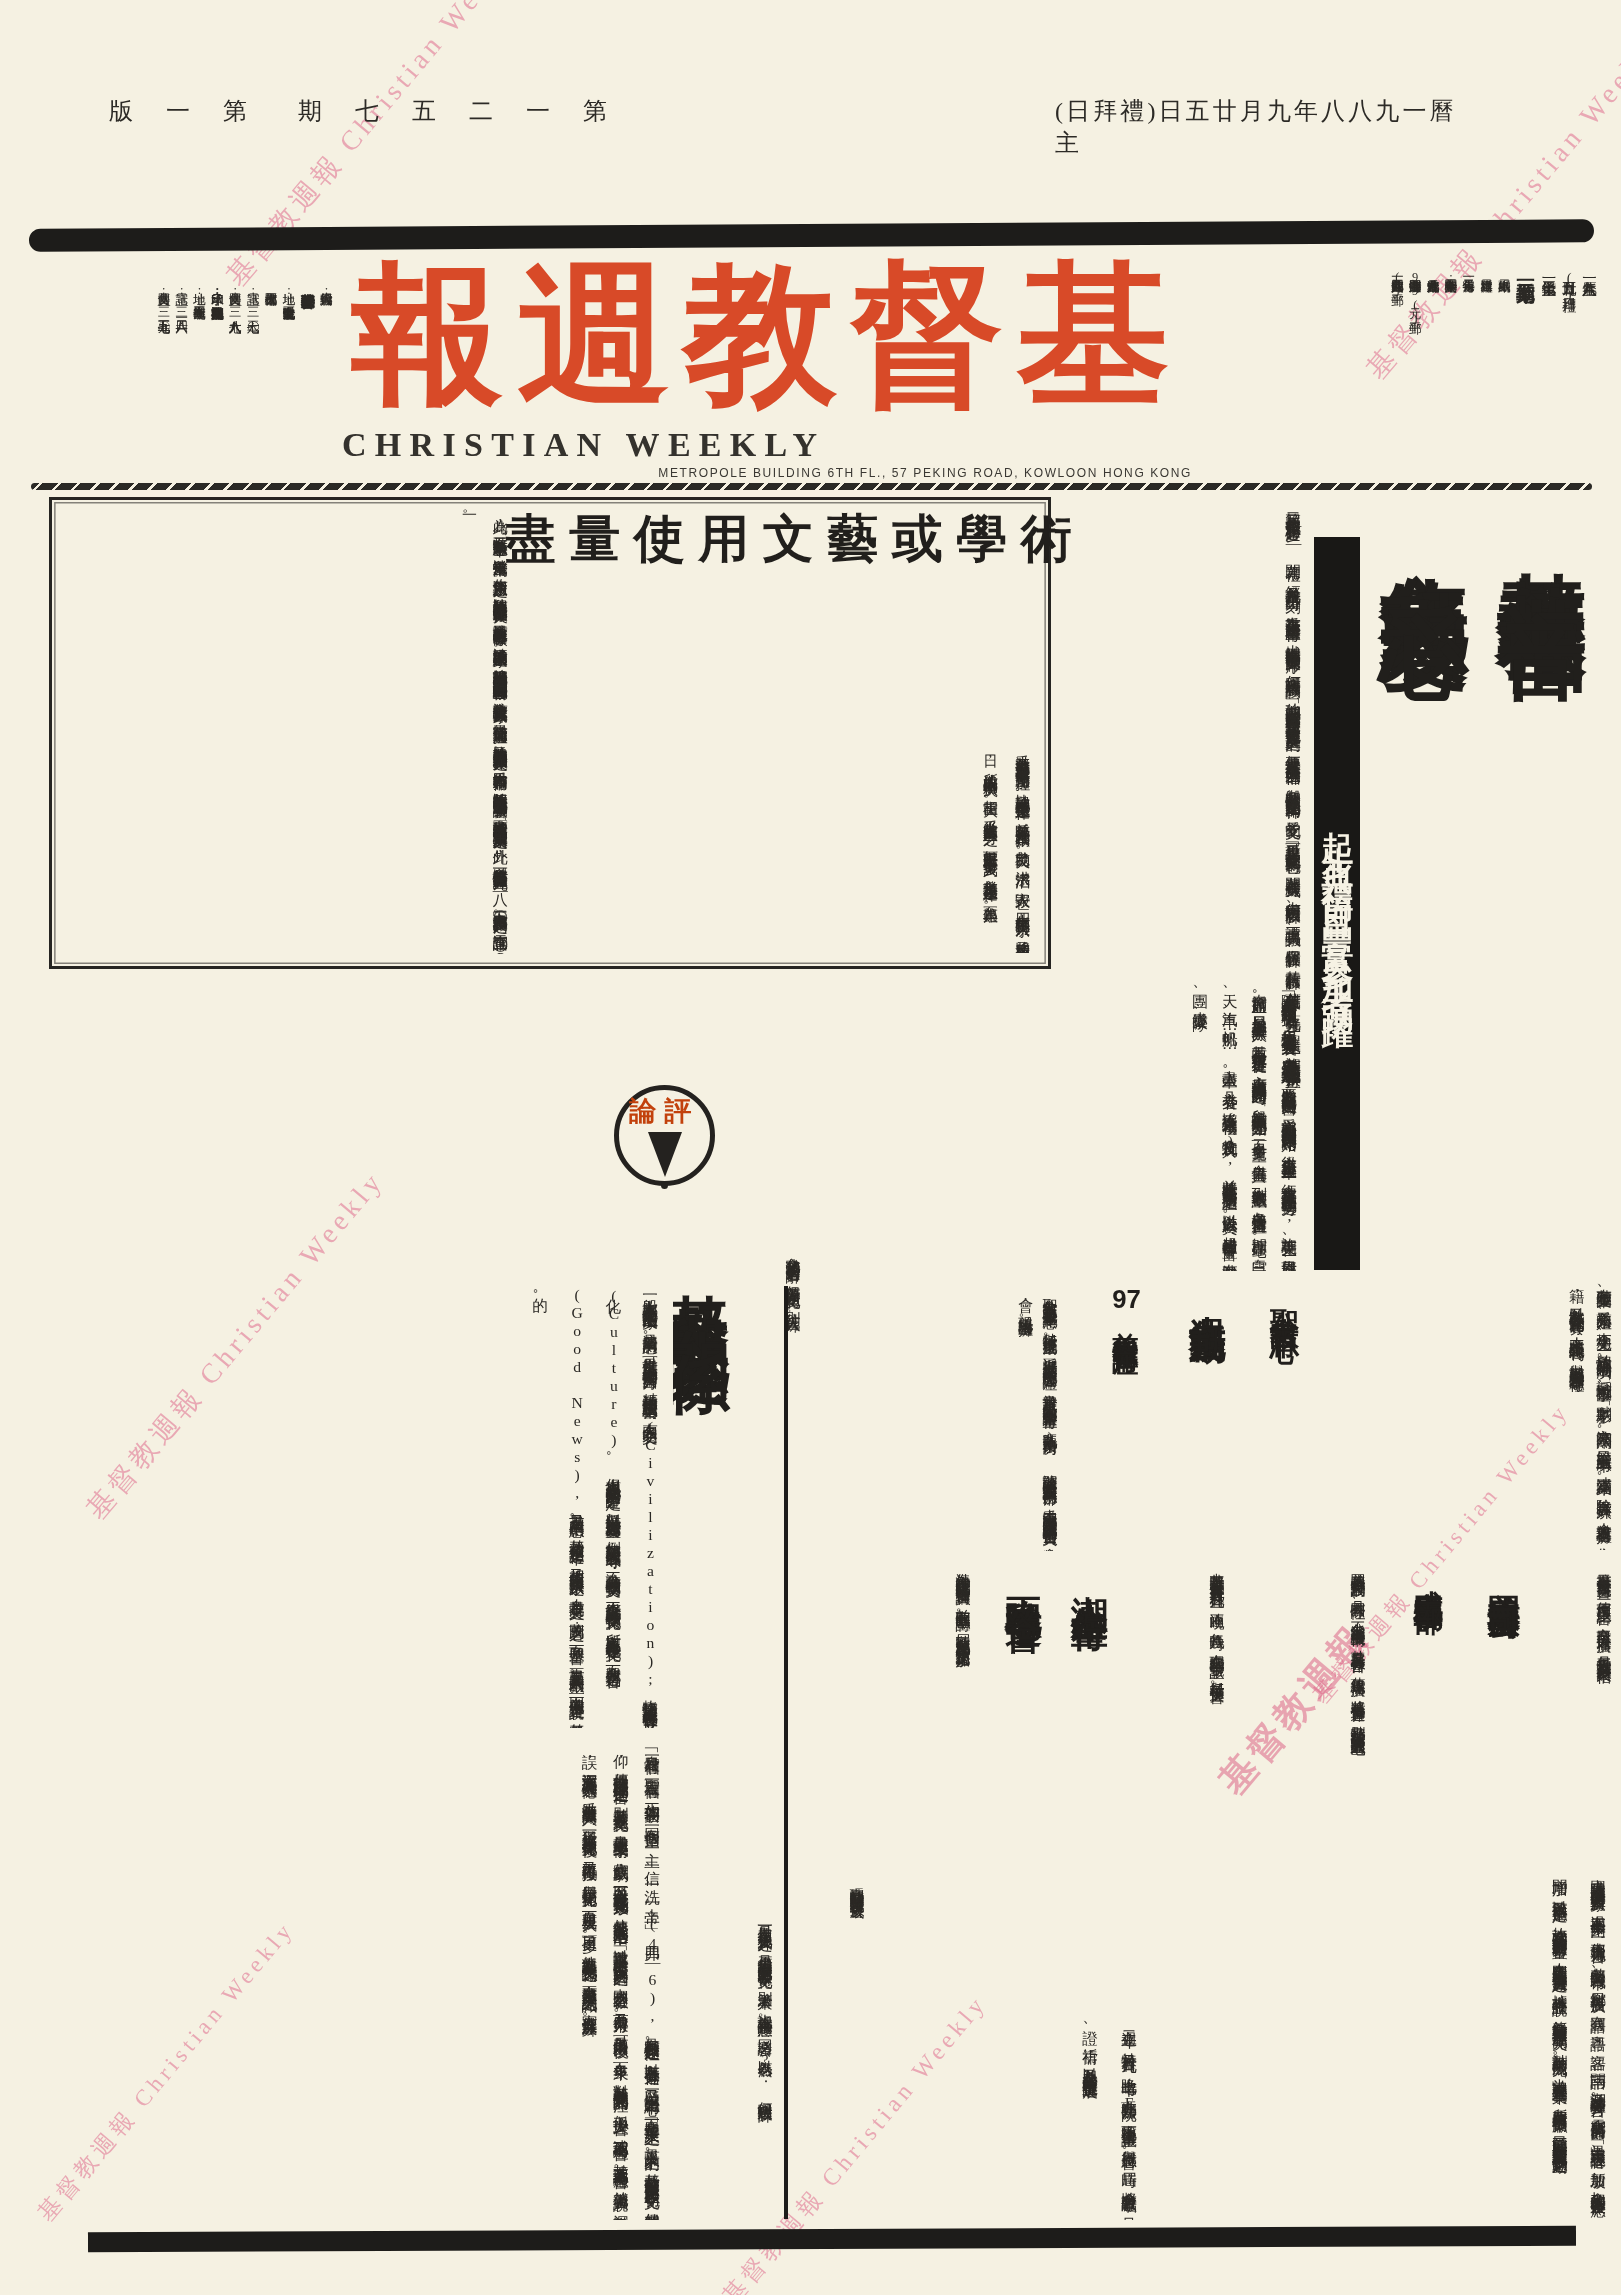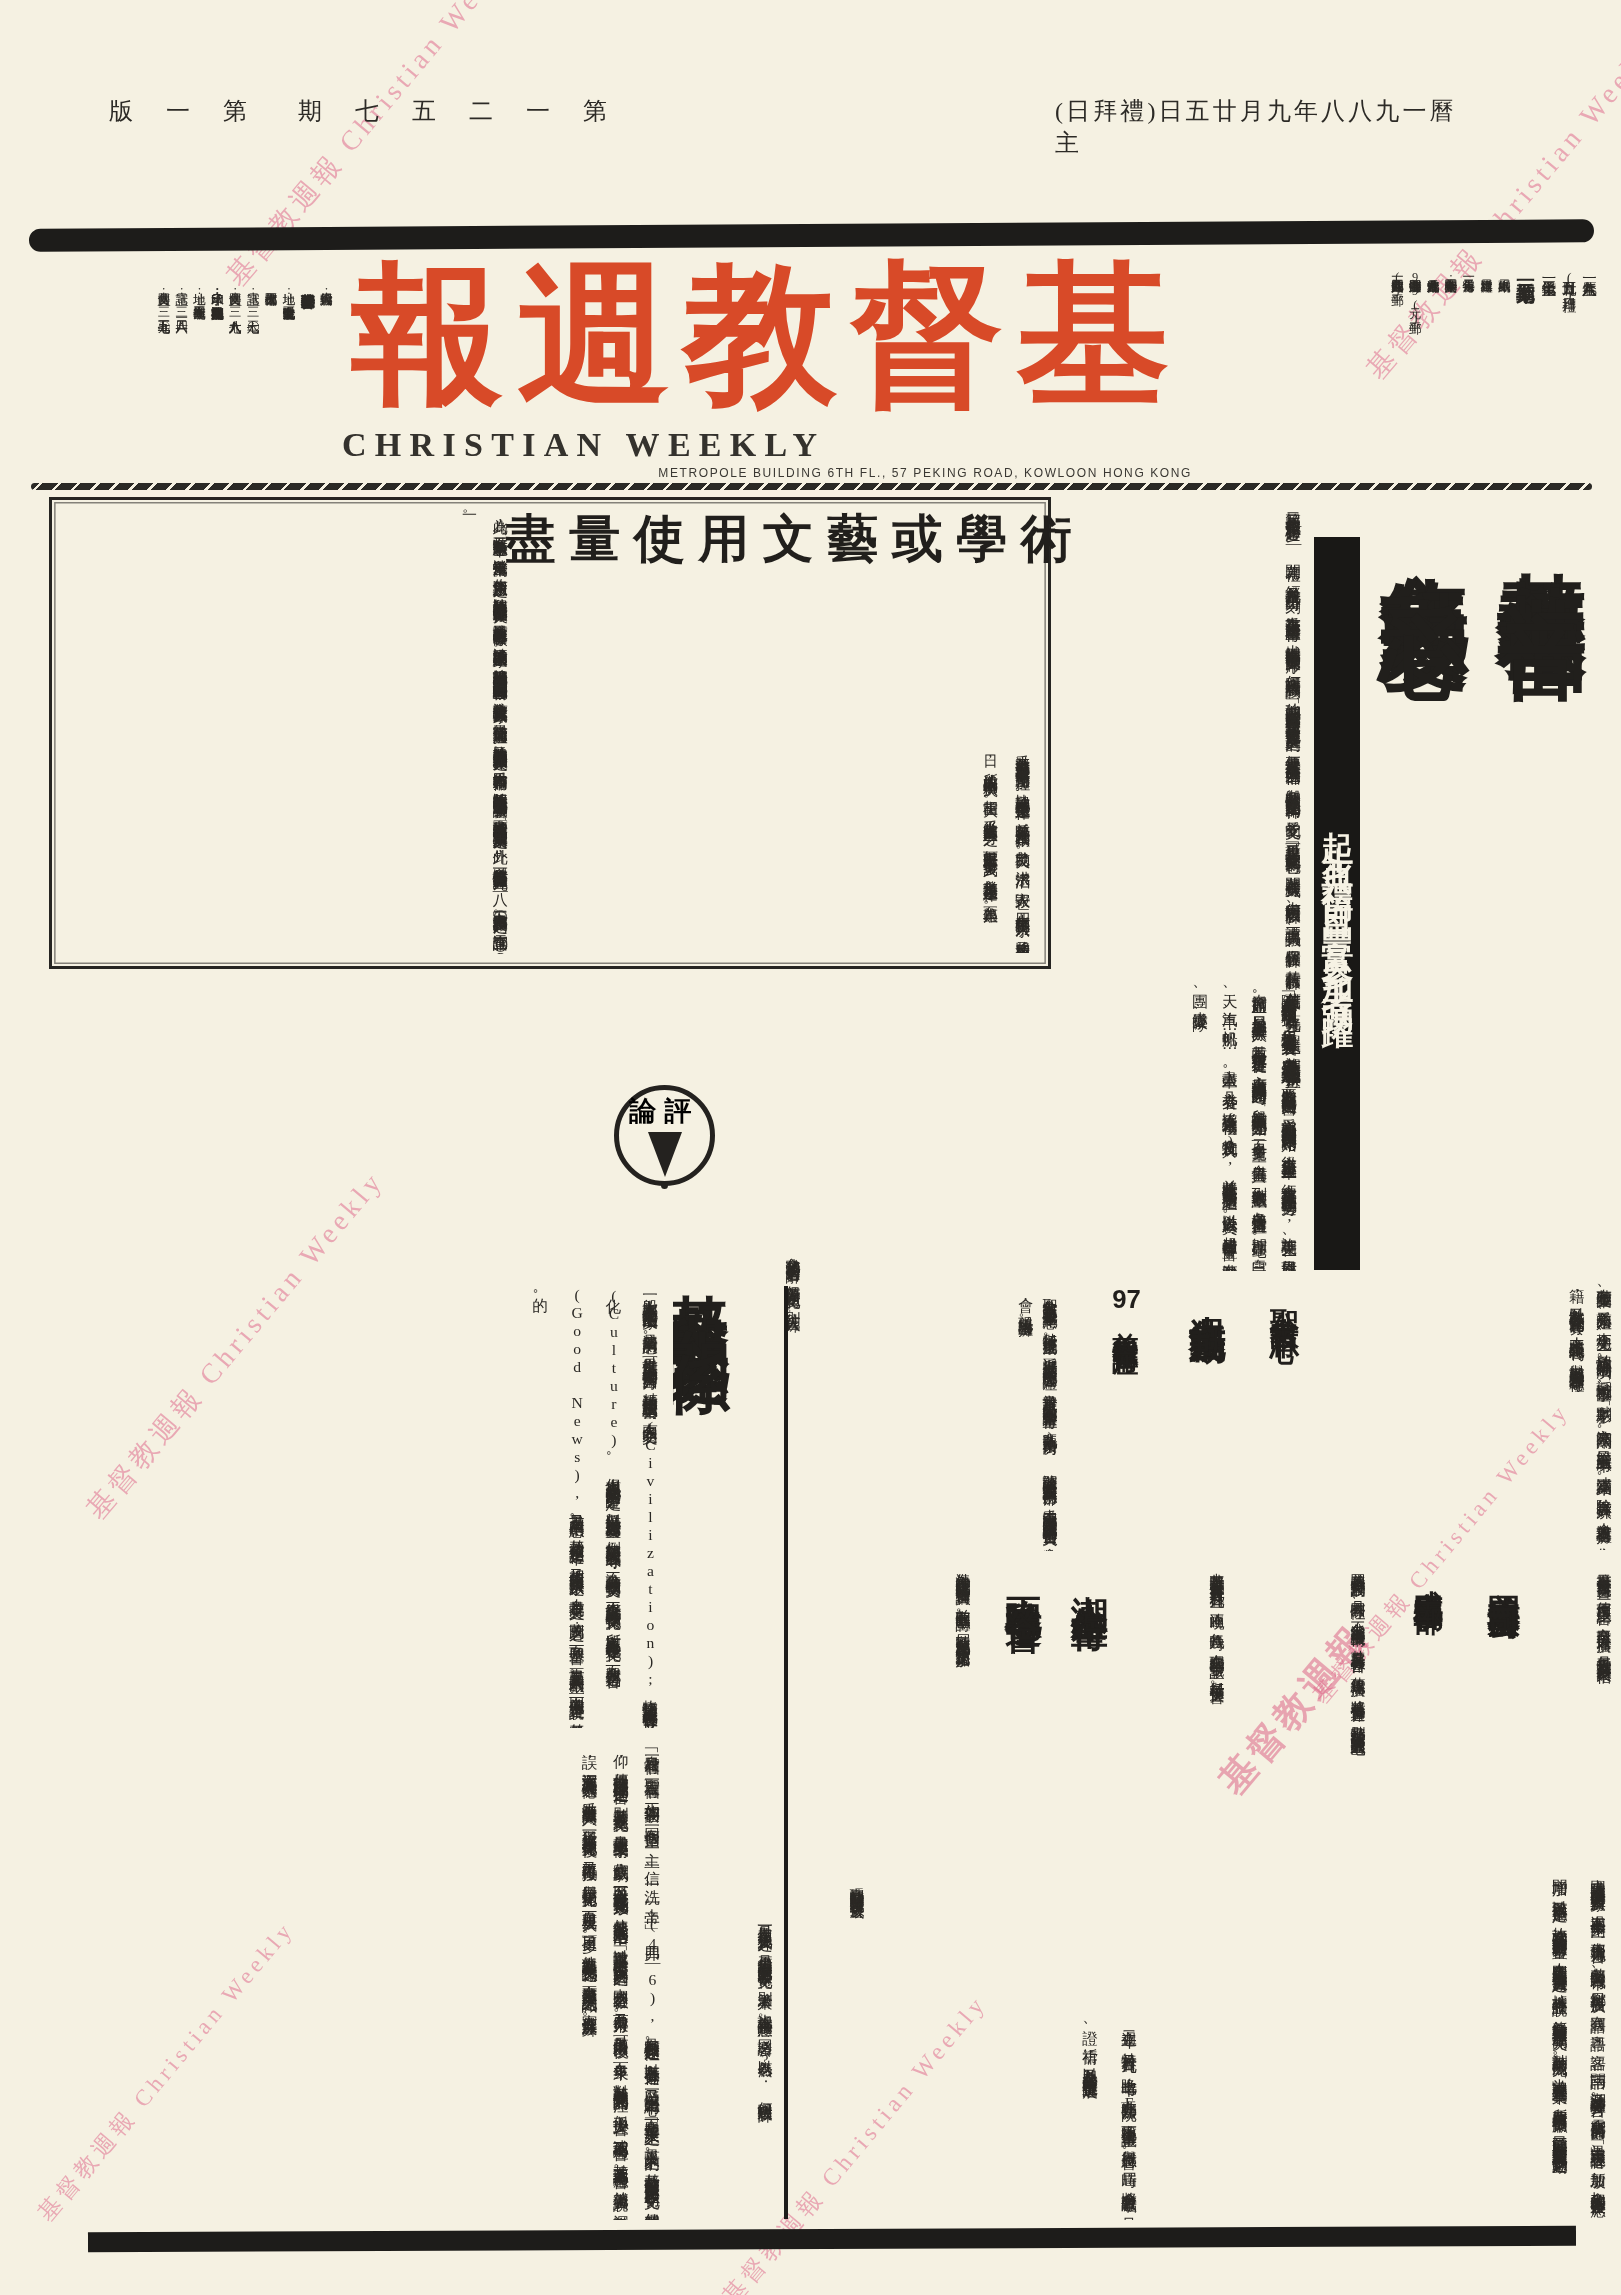--- a/index.html
+++ b/index.html
@@ -127,21 +127,21 @@
 <div class="abs" style="left:1068px;top:1286px;width:237px;height:267px;">
   <div class="vtext hline" style="right:0;top:0;height:267px;font-size:29px;letter-spacing:4.1px;">聖公會教育中心</div>
   <div class="vtext hline" style="right:73px;top:0;height:267px;font-size:37px;letter-spacing:2.1px;">十週年慶祝活動</div>
   <div class="vtext hline" style="right:161px;top:0;height:267px;font-size:26px;letter-spacing:2.1px;">
     <span style="text-combine-upright:all;">97</span><span>前後宗教教育講座</span>
   </div>
 </div>
 <div class="vtext" style="left:814px;top:1286px;width:248px;height:265px;font-size:15px;line-height:1.62;letter-spacing:1px;">聖公會宗教教育中心慶祝成立十週年紀念,特舉行連串慶祝活動。近期舉行之活動為「十週年紀念公開講座」,定於十月八日下午三時至六時在聖公會諸聖堂舉行(九龍旺角染布房街)。該公開講座主題分主題演講及回應兩部份,由香港中文大學崇基學院宗教系講師吳梓明博士負責。會後設茶會,並現場附設書攤。</div>
 
 <div class="abs" style="left:614px;top:1085px;width:91px;height:91px;border:5.7px solid #24221f;border-radius:50%;background:#f5f1e2;text-align:center;z-index:3;">
-  <div style="font-size:27px;font-weight:700;letter-spacing:8.3px;margin-top:3.1px;color:#000000;">論評</div>
+  <div style="font-size:27px;font-weight:700;letter-spacing:8.3px;margin-top:3.1px;color:#c2410c;">論評</div>
   <div class="nib"></div>
   <div class="nibdot"></div>
 </div>
 
 <div class="vtext hline" style="left:673px;top:1242px;width:69px;height:661px;font-size:64px;font-weight:700;letter-spacing:7.3px;font-family:'Liberation Sans',sans-serif;">基督教與文化之關係</div>
 
 <div class="vtext" style="left:745px;top:1245px;width:62px;height:651px;font-size:15px;line-height:1.9;letter-spacing:1px;">文化雖然是相當普遍的名辭,但若要界定何謂文化,則往往言人人殊。</div>
 
 <div class="vtext" style="left:49px;top:1286px;width:619px;height:442px;font-size:15.6px;line-height:2.35;letter-spacing:1px;">一般人大都認為文化是人類的生活現象,這是衆所同意的。可是生活却又可以分作精神與物質兩方面:精神生活如哲學思想或藝術,有人名之曰文明(Civilization);物質生活如科技成就或衣食住行等等,有人稱之為文化(Culture)。但也有人認為文化與文明兩名辭之界定,似乎以精神意識方面為重要。例如建築藝術或民族服式等等,不論其為精神或物質文明,也不能否認其為精神或物質文化,所以有人認為飲食也是一種文化;而教會所傳之福音(Good News),乃是天上而來的信息。基督教相信超越之上帝;又相信由超越之上帝而來之啟示。上帝是萬有之父,萬國之君;而聖子基督,更是普天下人共同的救主。因而就信仰之本質說,基督教是超越任何民族或任何文化之上的。</div>
 

